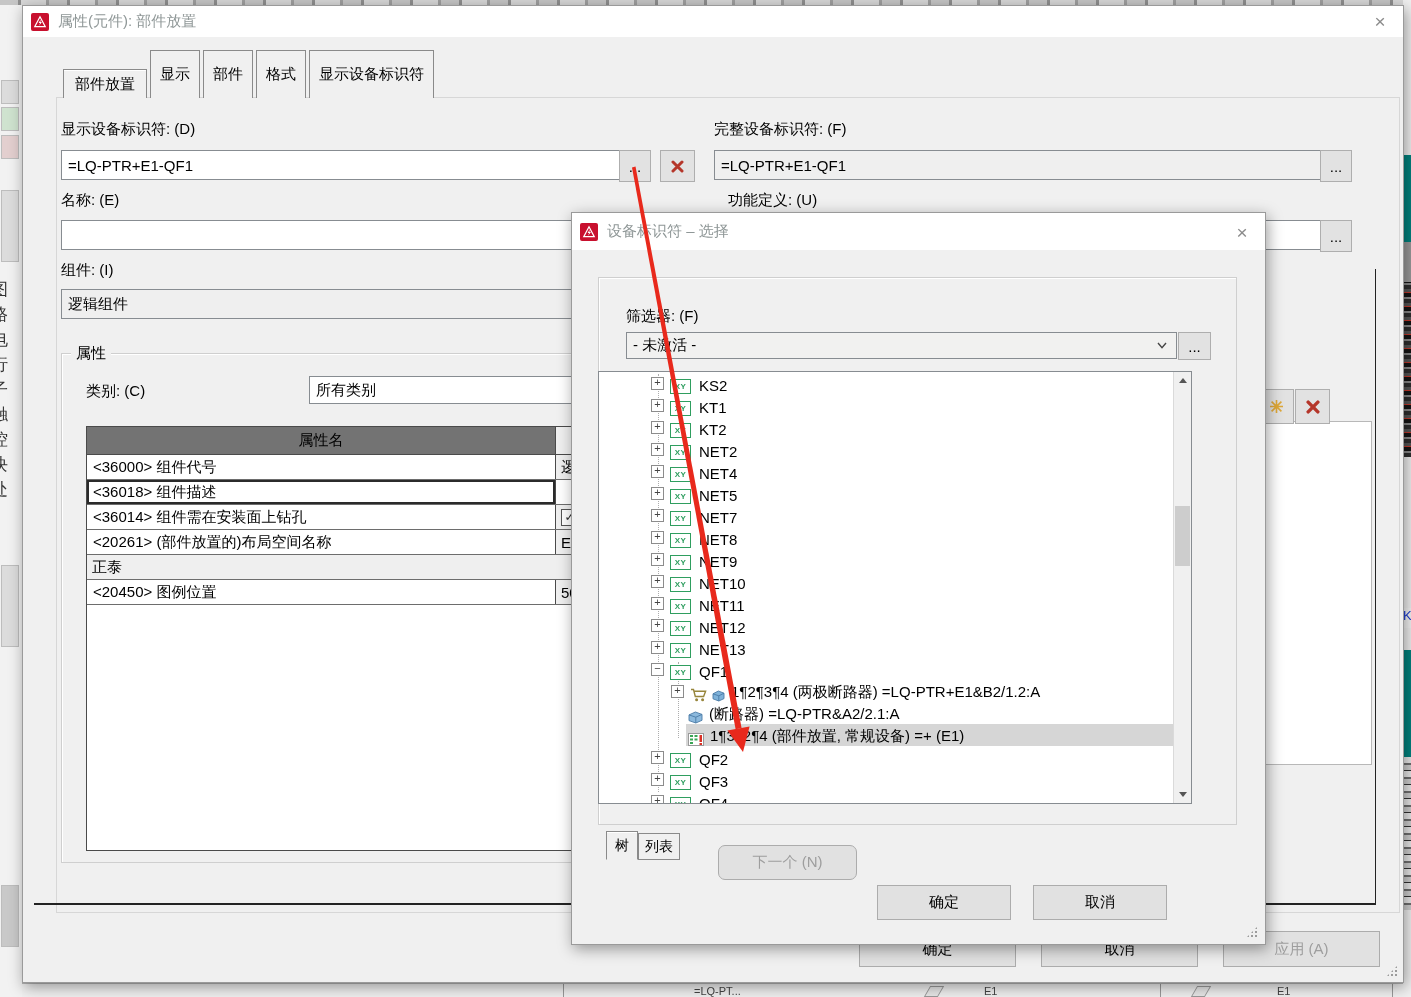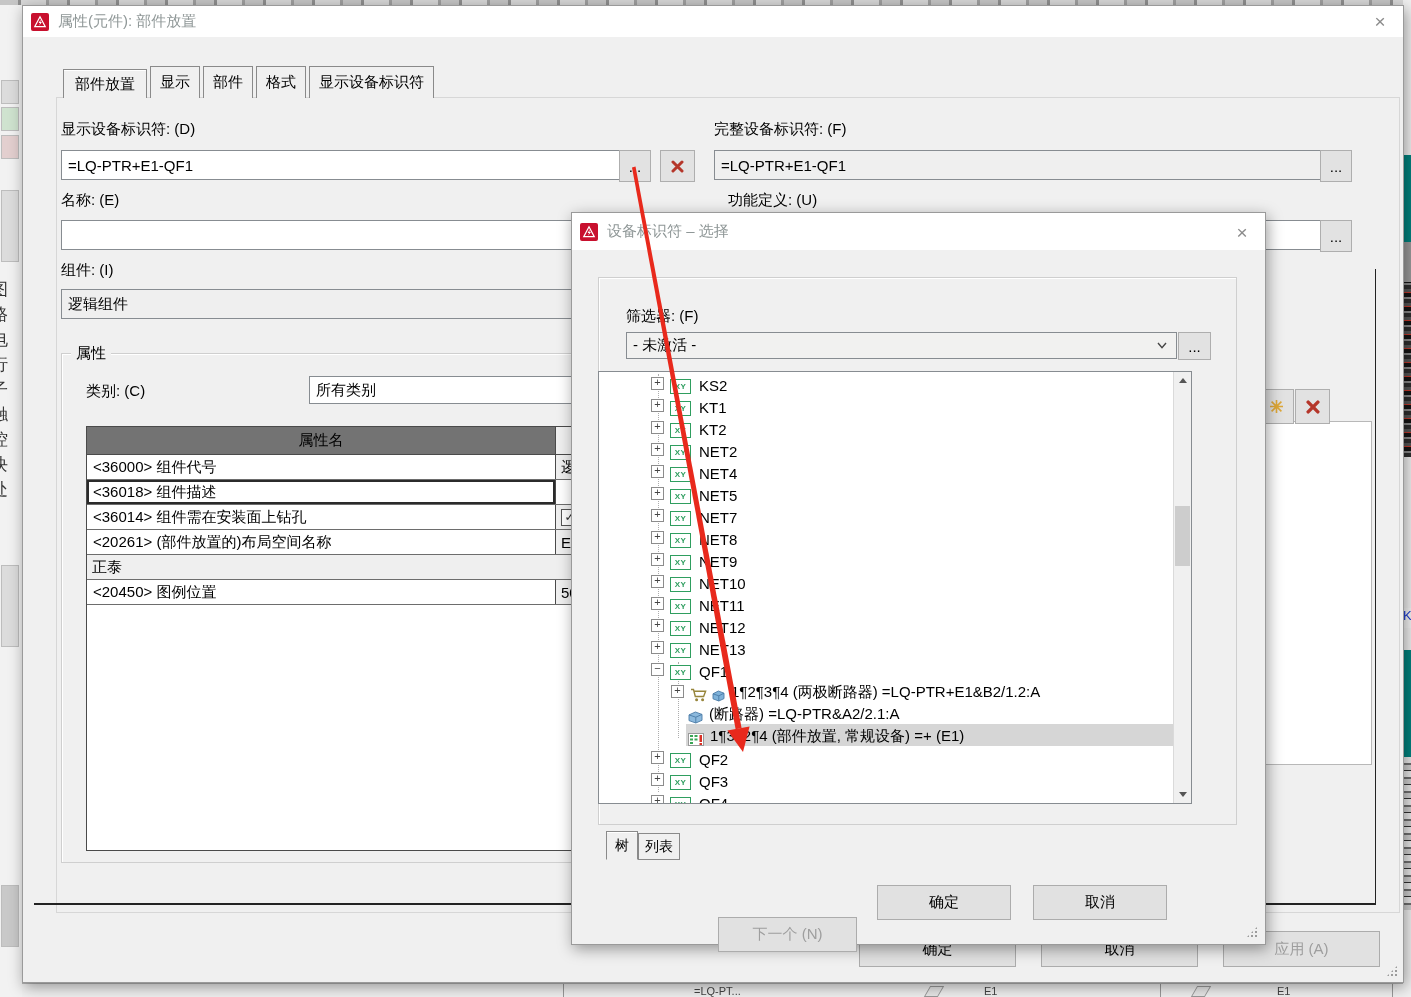--- a/index.html
+++ b/index.html
@@ -34,21 +34,21 @@
   .closex{position:absolute;width:22px;height:22px;text-align:center;line-height:21px;font-size:19px;color:#8c8c8c;cursor:default;}
   .lbl{position:absolute;font-size:15px;white-space:nowrap;}
   .field{position:absolute;background:#fff;border:1px solid #878c91;font-size:15px;display:flex;align-items:center;padding:0 6px;white-space:nowrap;overflow:hidden;}
   .field.ro{background:#efefef;}
   .btn{position:absolute;background:#e2e2e2;border:1px solid #aeaeae;display:flex;align-items:center;justify-content:center;font-size:15px;}
   .btn.dis{color:#9e9e9e;background:#e0e0e0;border-color:#c6c6c6;}
   .btn.push{background:#e1e1e1;border:1px solid #acacac;}
   
   .tabs{position:absolute;left:40px;top:64px;display:flex;align-items:flex-end;height:28px;}
   .tab{background:#f0f0f0;border:1px solid #8a8a8a;border-bottom:none;height:23px;display:flex;align-items:center;
-       padding:4px 9px;font-size:15px;margin-right:3px;position:relative;z-index:1;}
+       padding:12px 9px;font-size:15px;margin-right:3px;position:relative;z-index:1;}
   .tab.active{height:28px;box-shadow:inset 0 1px 0 #fff;z-index:3;padding:0 11px;}
   .tabframe{position:absolute;left:33px;top:91px;width:1342px;height:814px;border:1px solid #d7d7d7;background:#f0f0f0;}
   .dline{position:absolute;background:#232323;}
   
   .group{position:absolute;border:1px solid #cfcfcf;box-shadow:inset 1px 1px 0 #fff;}
   .legend{position:absolute;background:#f0f0f0;padding:0 5px;font-size:15px;}
   
   .ptable{position:absolute;left:85px;top:425px;width:614px;height:423px;background:#fff;border:1px solid #4a4a4a;overflow:hidden;}
   .prow{display:flex;border-bottom:1px solid #6d6d6d;height:24px;}
   .prow.hdr{height:27px;background:#737373;border-bottom:1px solid #4a4a4a;font-size:15px;}
@@ -452,21 +452,21 @@
             <div class="tri-dn"></div>
           </div>
       </div>
     </div>
 
     <div id="view-tabs">
         <div class="vtab active" style="left: 34px; top: 618px; width: 30px; height: 27px;">树</div>
         <div class="vtab" style="left: 66px; top: 620px; width: 40px; height: 25px;">列表</div>
       </div>
     <div id="sel-buttons">
-        <div class="btn push dis" style="left: 146px; top: 704px; width: 137px; height: 33px;">下一个 (N)</div>
+        <div class="btn push dis" style="left: 146px; top: 632px; width: 137px; height: 33px; border-radius: 7px;">下一个 (N)</div>
         <div class="btn push" style="left: 305px; top: 672px; width: 132px; height: 33px;">确定</div>
         <div class="btn push" style="left: 461px; top: 672px; width: 132px; height: 33px;">取消</div>
       </div>
     <div class="grip" style="right:7px;bottom:6px;"></div>
   </div>
 
   <svg class="arrow-layer" width="1411" height="997" viewBox="0 0 1411 997">
     <polygon id="arrow-shaft" points="632,167.4 635.5,166.6 741.6,727.9 735.6,729.2" fill="#e8291c"></polygon>
     <polygon id="arrow-head" points="743,752 727.4,730.6 749.6,726.4" fill="#e8291c"></polygon>
   </svg>

